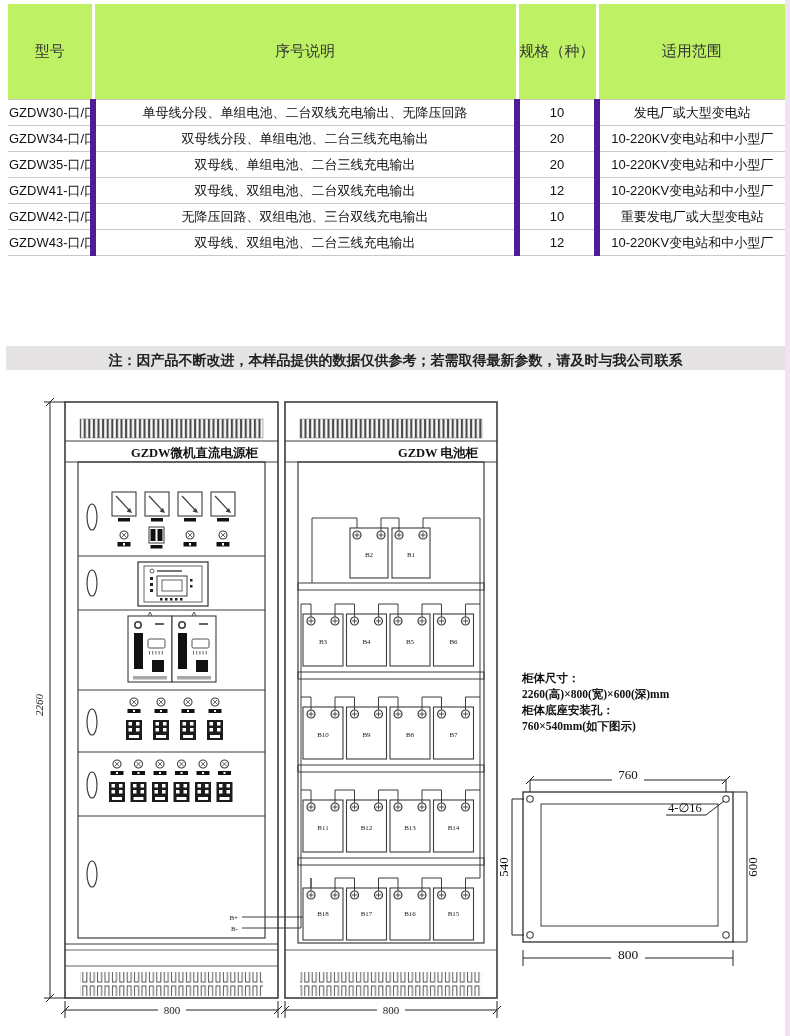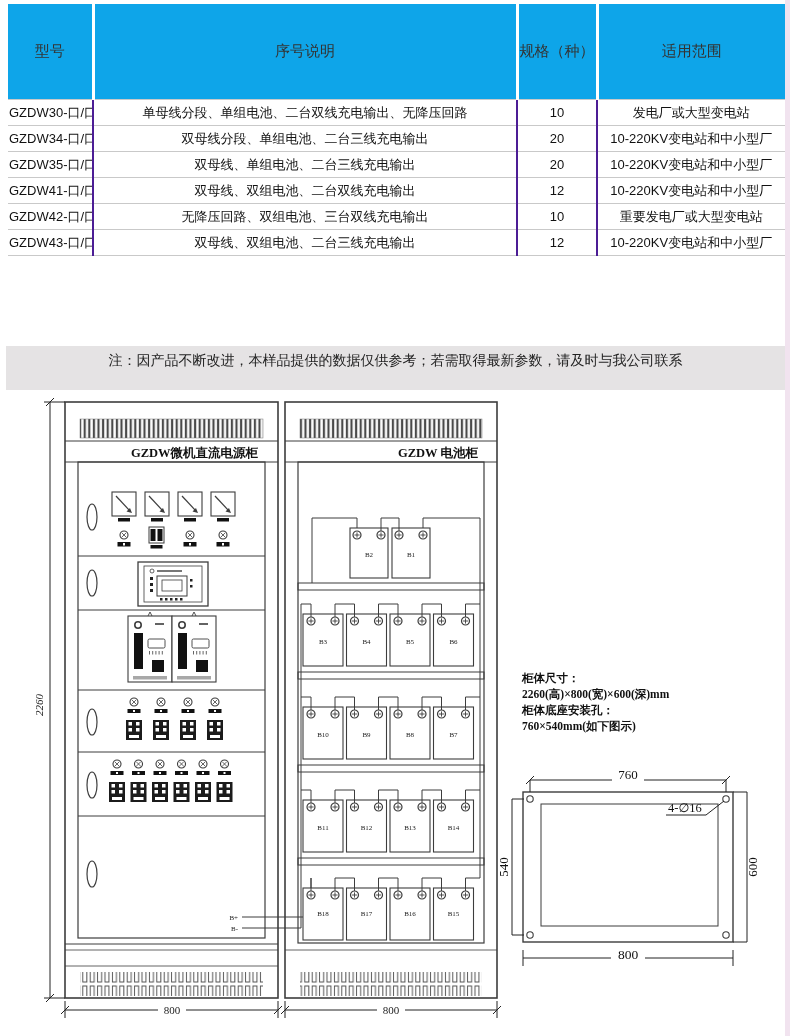--- a/index.html
+++ b/index.html
@@ -1,30 +1,30 @@
 <!DOCTYPE html>
 <html><head>
 <meta charset="utf-8">
 <style>
   html,body{margin:0;padding:0;background:#fff;}
   body{width:790px;height:1036px;position:relative;overflow:hidden;
        font-family:"Liberation Sans",sans-serif;color:#1a1a1a;}
   
   #spec-table{position:absolute;left:8px;top:4px;width:777px;border-collapse:collapse;table-layout:fixed;}
-  #spec-table thead td{background:#0ea5e9;height:93px;text-align:center;vertical-align:middle;
+  #spec-table thead td{background:#bef264;height:93px;text-align:center;vertical-align:middle;
        font-size:15px;color:#333;border-left:3px solid #fff;}
   #spec-table thead td:first-child{border-left:none;}
   #spec-table tbody td{height:23px;text-align:center;vertical-align:middle;font-size:13px;color:#111;
-       border-bottom:1px solid #c9c9c9;border-left:2px solid #4c1d95;white-space:nowrap;overflow:hidden;}
+       border-bottom:1px solid #c9c9c9;border-left:6px solid #4c1d95;white-space:nowrap;overflow:hidden;}
   #spec-table tbody td:first-child{border-left:none;}
   #spec-table tbody td:last-child{border-right:1px solid #d4d4d4;}
   #spec-table tbody tr:first-child td{border-top:1px solid #c9c9c9;margin-top:8px;}
   
-  #note-bar{position:absolute;left:6px;top:346px;width:779px;height:44px;background:#e5e3e4;
-       font-size:14px;font-weight:normal;color:#222;text-align:center;line-height:28px;}
+  #note-bar{position:absolute;left:6px;top:346px;width:779px;height:24px;background:#e5e3e4;
+       font-size:14px;font-weight:bold;color:#222;text-align:center;line-height:28px;}
   
   #drawing{position:absolute;left:0;top:388px;width:700px;height:648px;}
   #right-strip{position:absolute;right:0;top:0;width:5px;height:1036px;background:#f1e3ef;}
   svg text{font-family:"Liberation Serif","DejaVu Serif",serif;}
   .cab{stroke:#3d3d3d;fill:none;}
   .thin{stroke:#3d3d3d;stroke-width:.8;fill:none;}
   .wire{stroke:#3d3d3d;stroke-width:1;fill:none;}
   .dim{stroke:#222;stroke-width:1;fill:none;}
   .dimtxt{font-size:11px;fill:#222;}
   .btxt{font-size:7px;fill:#222;}

